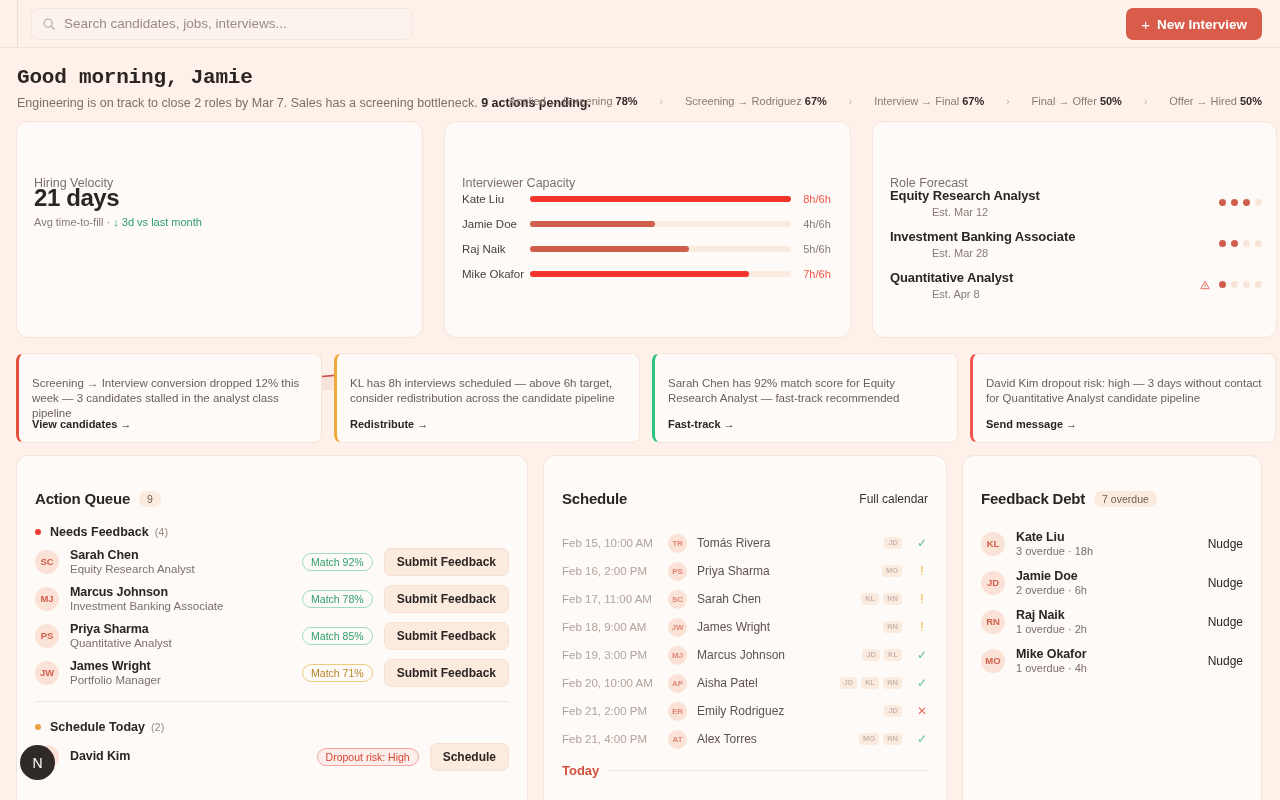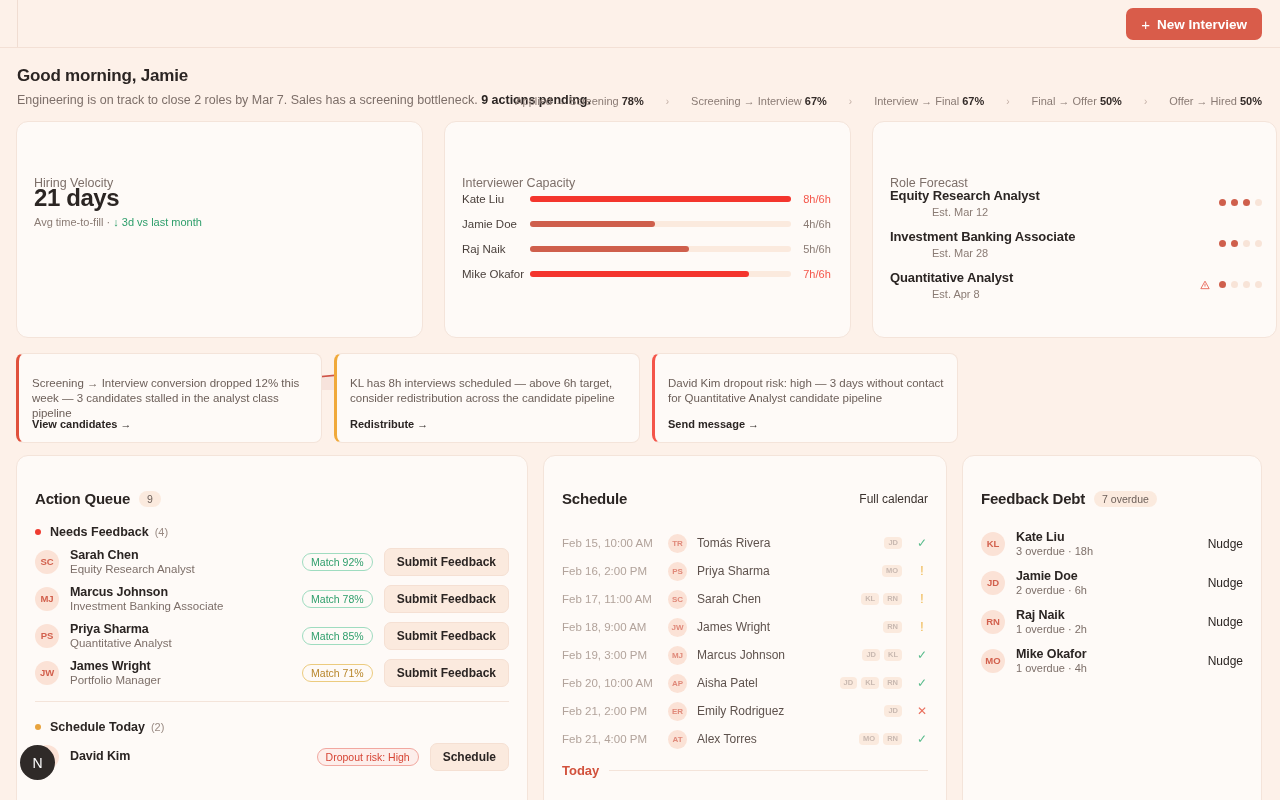--- a/index.html
+++ b/index.html
@@ -31,21 +31,21 @@
     position: absolute; right: 18px; top: 8px;
     height: 32px; padding: 0 15px; border-radius: 7px;
     background: #d95c4a; color: #fff; border: none;
     font-size: 13.5px; font-weight: 600;
     display: flex; align-items: center; gap: 7px;
     font-family: "Liberation Sans", sans-serif;
   }
   .plus { font-size: 15px; font-weight: 400; line-height: 1; }
   
   .greet { position: absolute; left: 17px; top: 66px; }
-  .greet h1 { font-size: 17px; font-weight: 700; letter-spacing: -.2px; }
+  .greet h1 { font-size: 21px; font-weight: 700; letter-spacing: -.2px; font-family: Liberation Mono, monospace; }
   .greet .sub { font-size: 12.5px; color: #7d6f69; margin-top: 7px; }
   .greet .sub b { color: #2b2523; font-weight: 700; }
   .funnel {
     position: absolute; right: 18px; top: 95px;
     display: flex; align-items: center; gap: 22px;
     font-size: 11px; color: #8a7b74;
   }
   .funnel .stp { white-space: nowrap; }
   .funnel .stp b { color: #332b28; font-weight: 700; }
   .funnel .sep { color: #c3b0a6; font-size: 10px; }
@@ -169,36 +169,43 @@
     display: flex; align-items: center; justify-content: center;
     font-size: 14px;
   }
 </style>
 </head>
 <body>
 
 <div class="rail"></div>
 
 <div class="topbar">
+  <div class="search-wrap">
+    <svg class="search-ico" viewBox="0 0 16 16" fill="none" stroke="#8a7b74" stroke-width="1.5">
+      <circle cx="7" cy="7" r="4.6"></circle>
+        <line x1="10.4" y1="10.4" x2="14" y2="14" stroke-linecap="round"></line>
+    </svg>
+    <span class="search-ph">Search candidates, jobs, interviews...</span>
+  </div>
   <button class="new-btn">
     <span class="plus">+</span>
     <span>New Interview</span>
   </button>
 </div>
 
 <div class="greet">
   <h1>Good morning, Jamie</h1>
   <div class="sub">
     <span>Engineering is on track to close 2 roles by Mar 7. Sales has a screening bottleneck. </span><b>9 actions pending.</b>
   </div>
 </div>
 <div class="funnel" id="funnel">
     <span class="stp"><span>Applied → Screening</span> <b>78%</b></span>
     <span class="sep">›</span>
-    <span class="stp"><span>Screening → Interview</span> <b>67%</b></span>
+    <span class="stp"><span>Screening → Rodriguez</span> <b>67%</b></span>
     <span class="sep">›</span>
     <span class="stp"><span>Interview → Final</span> <b>67%</b></span>
     <span class="sep">›</span>
     <span class="stp"><span>Final → Offer</span> <b>50%</b></span>
     <span class="sep">›</span>
     <span class="stp"><span>Offer → Hired</span> <b>50%</b></span>
   </div>
 
 <div class="cards">
 
@@ -297,20 +304,24 @@
 
 <div class="insights" id="insights">
     <div class="ins" style="border-left-color: rgb(224, 81, 60);">
       <div class="ins-txt">Screening → Interview conversion dropped 12% this week — 3 candidates stalled in the analyst class pipeline</div>
       <div class="ins-act"><span>View candidates</span> <span class="ar">→</span></div>
     </div>
     <div class="ins" style="border-left-color: rgb(240, 169, 58);">
       <div class="ins-txt">KL has 8h interviews scheduled — above 6h target, consider redistribution across the candidate pipeline</div>
       <div class="ins-act"><span>Redistribute</span> <span class="ar">→</span></div>
     </div>
+    <div class="ins" style="border-left-color: rgb(46, 194, 126);">
+      <div class="ins-txt">Sarah Chen has 92% match score for Equity Research Analyst — fast-track recommended</div>
+      <div class="ins-act"><span>Fast-track</span> <span class="ar">→</span></div>
+    </div>
     <div class="ins" style="border-left-color: rgb(244, 85, 74);">
       <div class="ins-txt">David Kim dropout risk: high — 3 days without contact for Quantitative Analyst candidate pipeline</div>
       <div class="ins-act"><span>Send message</span> <span class="ar">→</span></div>
     </div>
   </div>
 
 <div class="panel" id="action-panel">
   <div class="p-head">
     <span class="p-title">Action Queue</span>
     <span class="p-badge">9</span>

